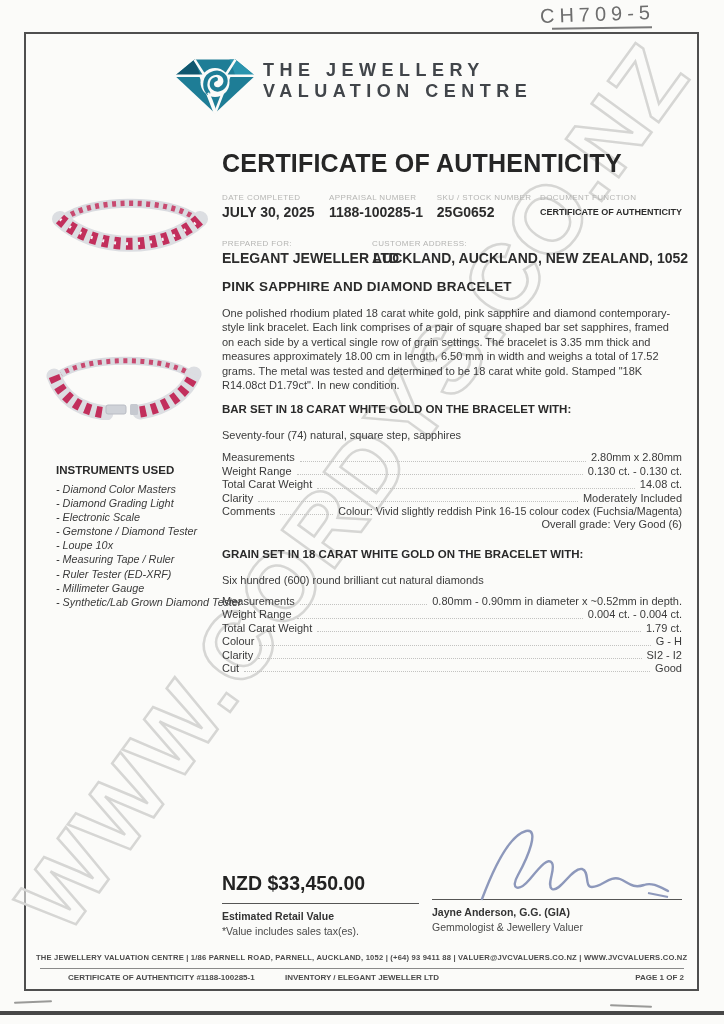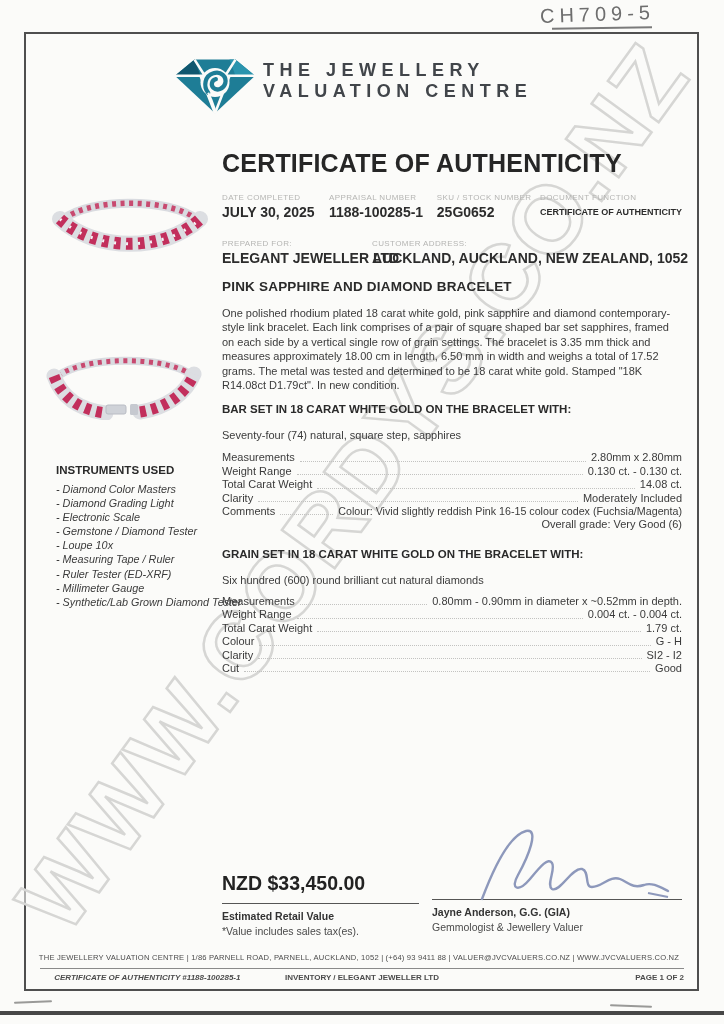--- a/index.html
+++ b/index.html
@@ -51,25 +51,25 @@
   .val-rule{margin-top:8px;border-top:1.5px solid #555;}
   .val-label{margin-top:6px;font-size:10.5px;font-weight:bold;color:#333;}
   .val-note{margin-top:3px;font-size:10.5px;color:#4a4a4a;}
   .val-right{position:absolute;left:432px;top:833px;width:250px;z-index:2;}
   .sig-wrap{height:66px;position:relative;}
   .sig-rule{border-top:1.5px solid #555;}
   .sig-name{margin-top:6px;font-size:10.5px;font-weight:bold;color:#333;}
   .sig-title{margin-top:3px;font-size:10.5px;color:#4a4a4a;}
   
   .foot-contact{position:absolute;left:36px;top:953px;width:646px;text-align:center;
-                font-size:7.6px;font-weight:normal;color:#4b4b4b;letter-spacing:0.2px;z-index:2;white-space:nowrap;}
+                font-size:7.6px;font-weight:bold;color:#4b4b4b;letter-spacing:0.2px;z-index:2;white-space:nowrap;}
   .foot-rule{position:absolute;left:40px;top:968px;width:644px;border-top:1px solid #8a8a8a;z-index:2;}
   .foot-row{position:absolute;left:40px;top:973px;width:644px;display:flex;z-index:2;
             font-size:8px;font-weight:bold;color:#4b4b4b;}
-  .foot-row .fl{flex:1;text-align:center;font-style:italic;}
+  .foot-row .fl{flex:1;text-align:right;}
   .foot-row .fc{flex:1;text-align:center;}
   .foot-row .fr{flex:1;text-align:right;}
   .photo{position:absolute;z-index:2;}
 </style>
 </head>
 <body>
 
 <div class="page">
 
   <svg class="watermark" width="724" height="1024" viewBox="0 0 724 1024">

